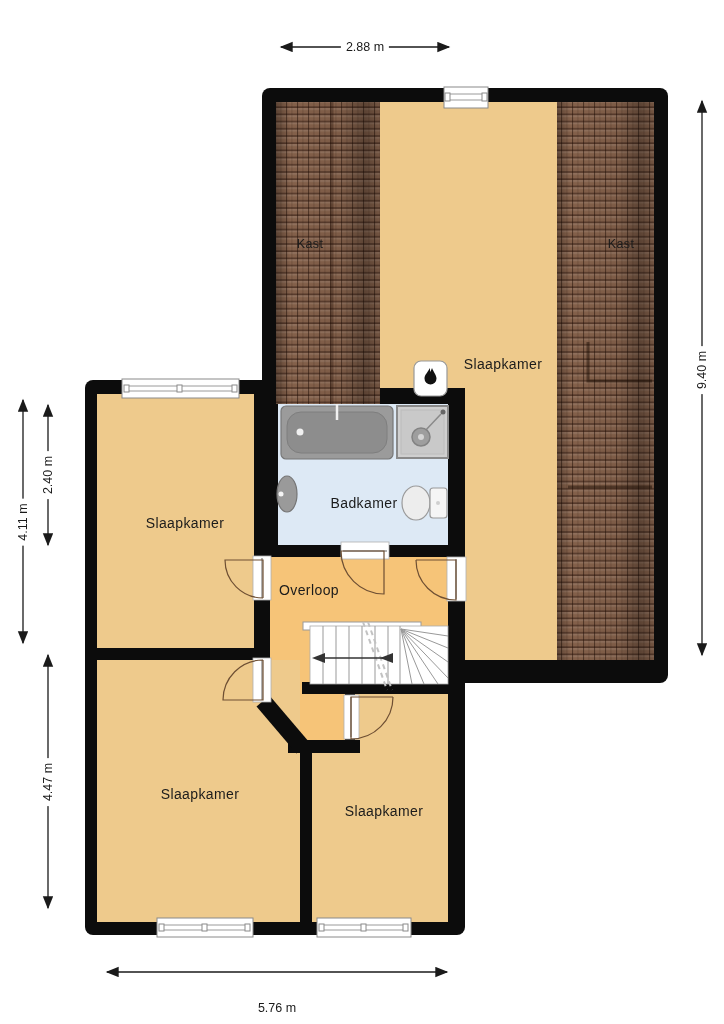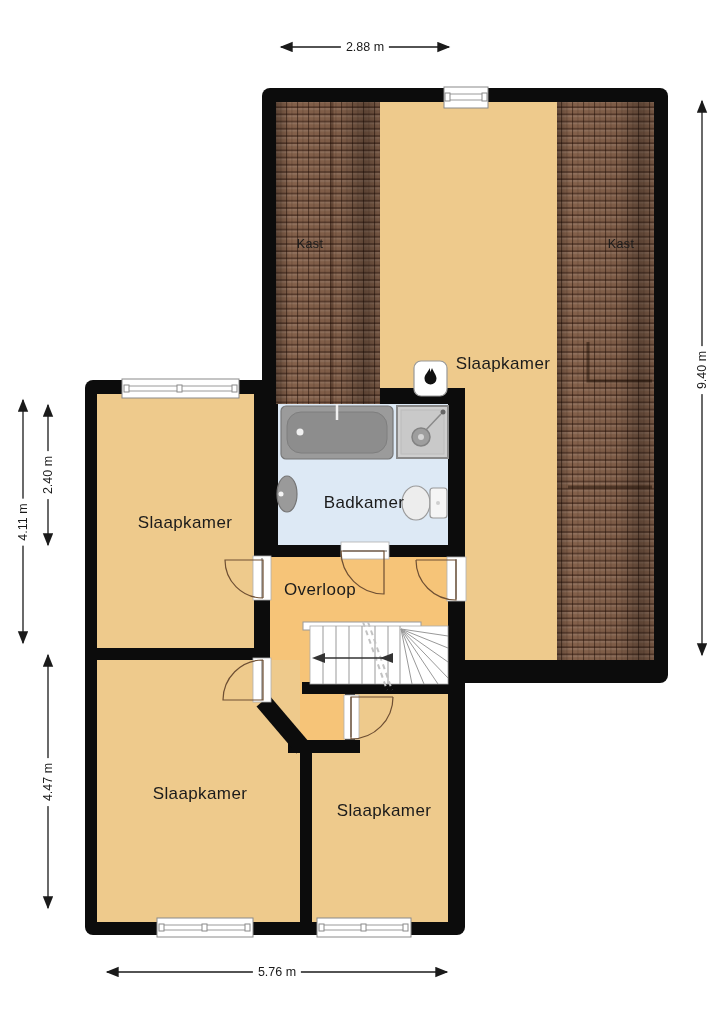--- a/index.html
+++ b/index.html
@@ -1,20 +1,20 @@
 <!DOCTYPE html>
 <html><head>
 <meta charset="utf-8">
 <style>
   html,body{margin:0;padding:0;background:#ffffff;}
   #plan{position:relative;width:724px;height:1024px;background:#fff;overflow:hidden;
         font-family:"Liberation Sans",sans-serif;}
   #plan svg{position:absolute;left:0;top:0;}
   .room-label{position:absolute;transform:translate(-50%,-50%);
-    font-size:17px;color:#1b1b1b;letter-spacing:.4px;white-space:nowrap;}
+    font-size:14px;color:#1b1b1b;letter-spacing:.4px;white-space:nowrap;}
   .dim{position:absolute;transform:translate(-50%,-50%);font-size:12.5px;color:#1a1a1a;
     background:#fff;padding:0 5px;white-space:nowrap;line-height:15px;}
   .dim.vert{transform:translate(-50%,-50%) rotate(-90deg);}
 </style>
 </head>
 <body>
 
 <div id="plan">
 
 <svg width="724" height="1024" viewBox="0 0 724 1024">
@@ -204,24 +204,24 @@
     <line x1="48" y1="655" x2="48" y2="908" marker-start="url(#ah)" marker-end="url(#ah)"></line>
     <line x1="107" y1="972" x2="447" y2="972" marker-start="url(#ah)" marker-end="url(#ah)"></line>
   </g>
 </svg>
 
 <div class="dim" style="left:365px;top:47px">2.88 m</div>
 <div class="dim vert" style="left:702px;top:370px">9.40 m</div>
 <div class="dim vert" style="left:23px;top:522px">4.11 m</div>
 <div class="dim vert" style="left:48px;top:475px">2.40 m</div>
 <div class="dim vert" style="left:48px;top:782px">4.47 m</div>
-<div class="dim" style="left:277px;top:972px">5.76 m</div>
+<div class="dim" style="left:277px;top:1008px">5.76 m</div>
 
 <div class="room-label" style="left:310px;top:244px;font-size:12.5px">Kast</div>
 <div class="room-label" style="left:621px;top:244px;font-size:12.5px">Kast</div>
 <div class="room-label" style="left:503px;top:364px">Slaapkamer</div>
 <div class="room-label" style="left:364px;top:503px">Badkamer</div>
 <div class="room-label" style="left:185px;top:523px">Slaapkamer</div>
-<div class="room-label" style="left:320px;top:590px">Overloop</div>
+<div class="room-label" style="left:309px;top:590px">Overloop</div>
 <div class="room-label" style="left:200px;top:794px">Slaapkamer</div>
 <div class="room-label" style="left:384px;top:811px">Slaapkamer</div>
 
 </div>
 
 </body></html>

